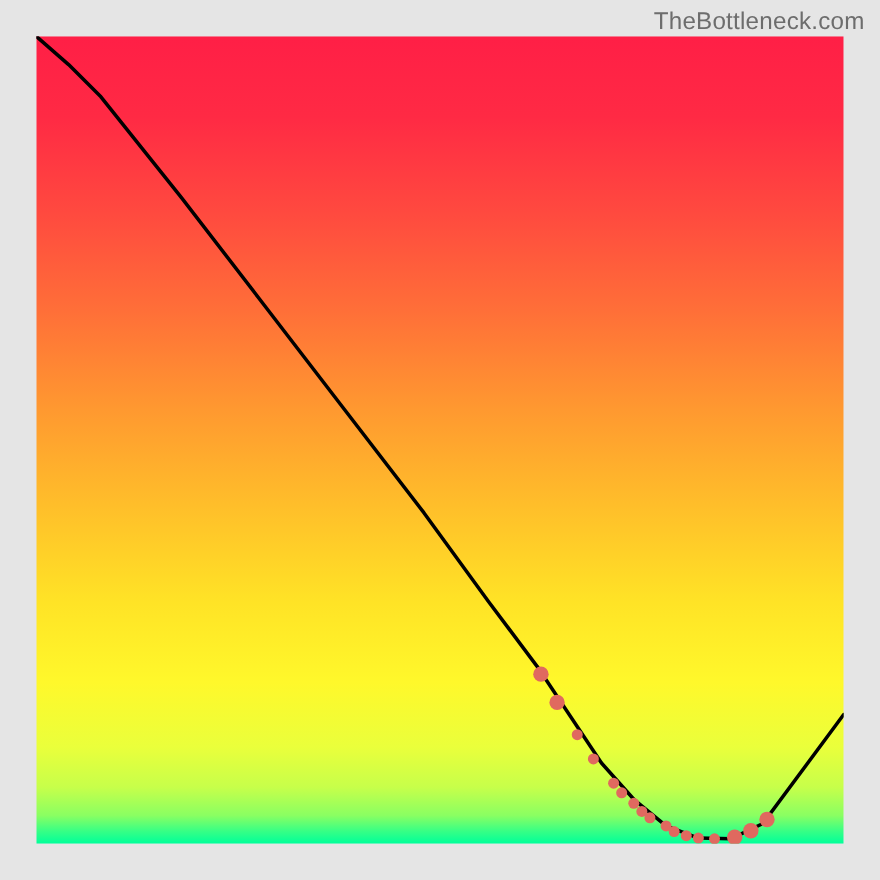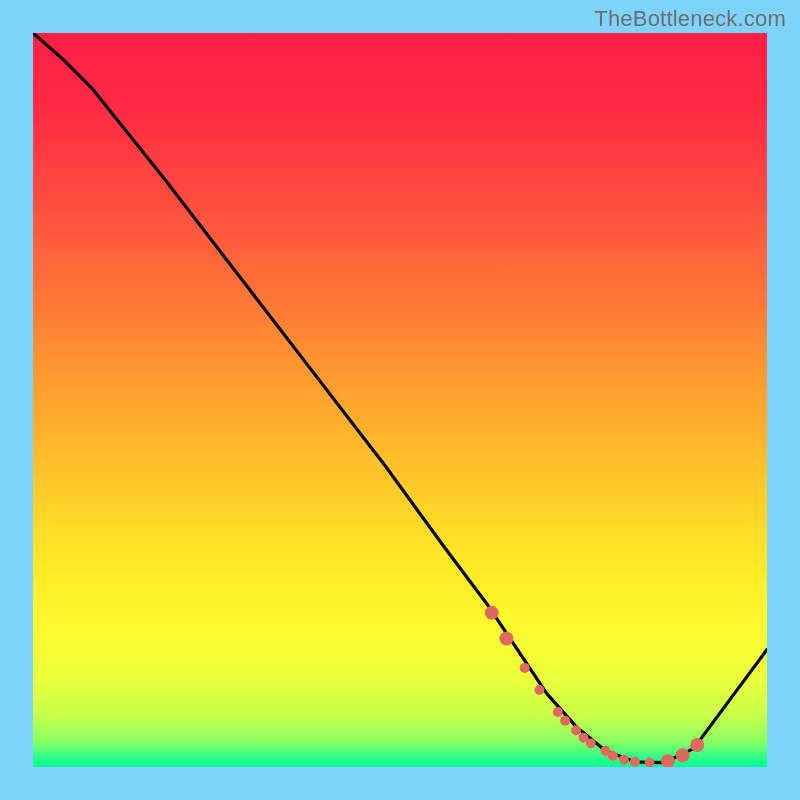--- a/index.html
+++ b/index.html
@@ -8,21 +8,21 @@
     width: 800px;
     height: 800px;
     background: #000;
     overflow: hidden;
     font-family: Arial, Helvetica, sans-serif;
   }
   .stage {
     position: relative;
     width: 800px;
     height: 800px;
-    background: #7dd3fc;
+    background: #e5e5e5;
   }
   .watermark {
     position: absolute;
     top: 6px;
     right: 14px;
     color: #6d6d6d;
     font-size: 22px;
     font-weight: 500;
     letter-spacing: 0.2px;
     z-index: 5;

